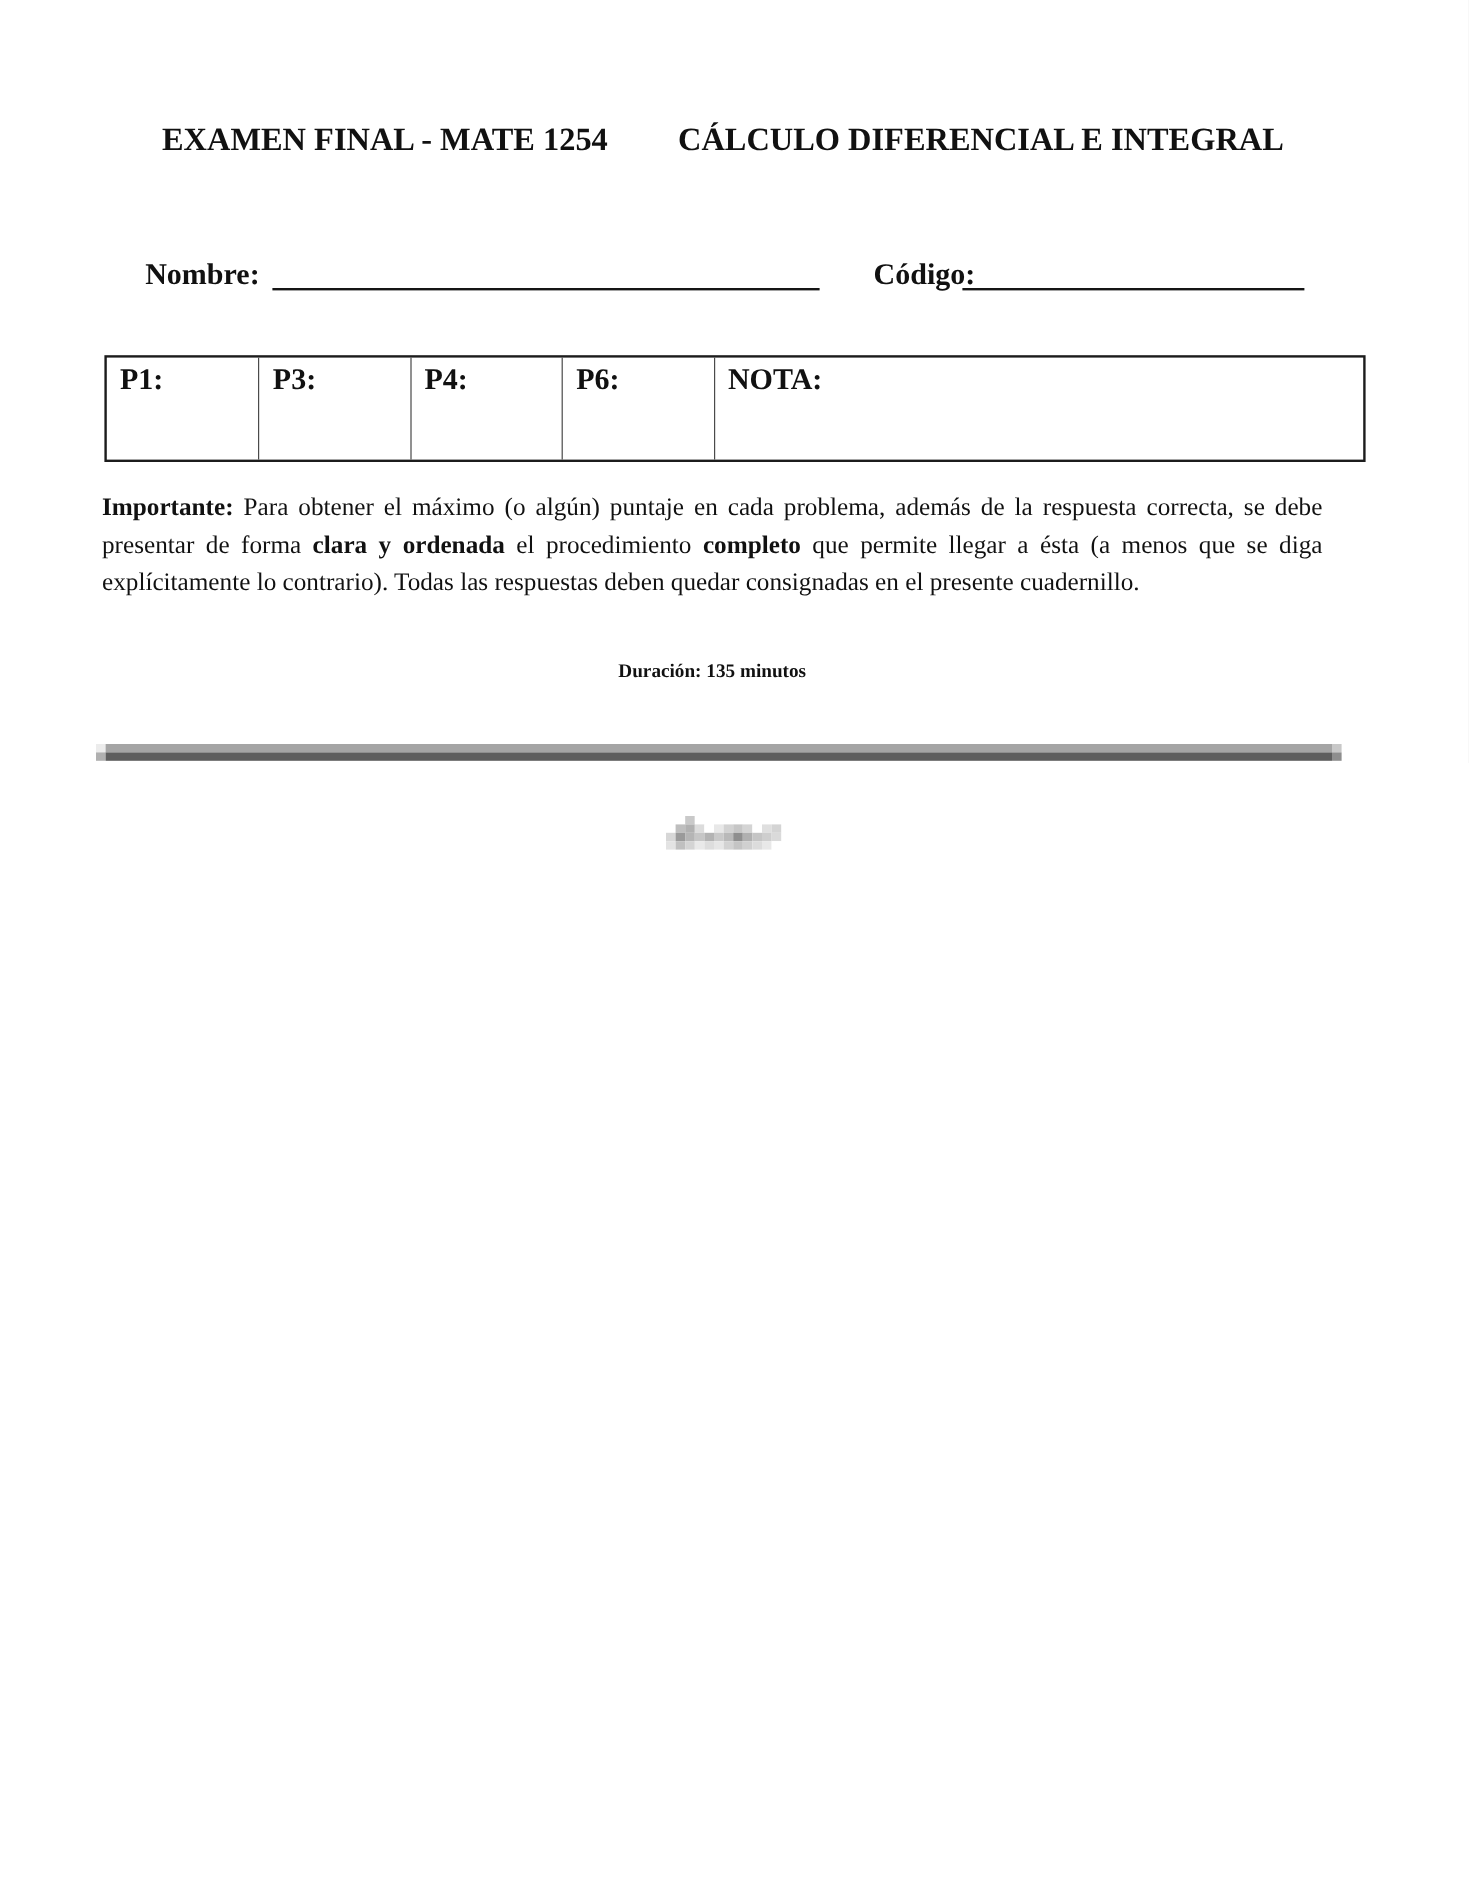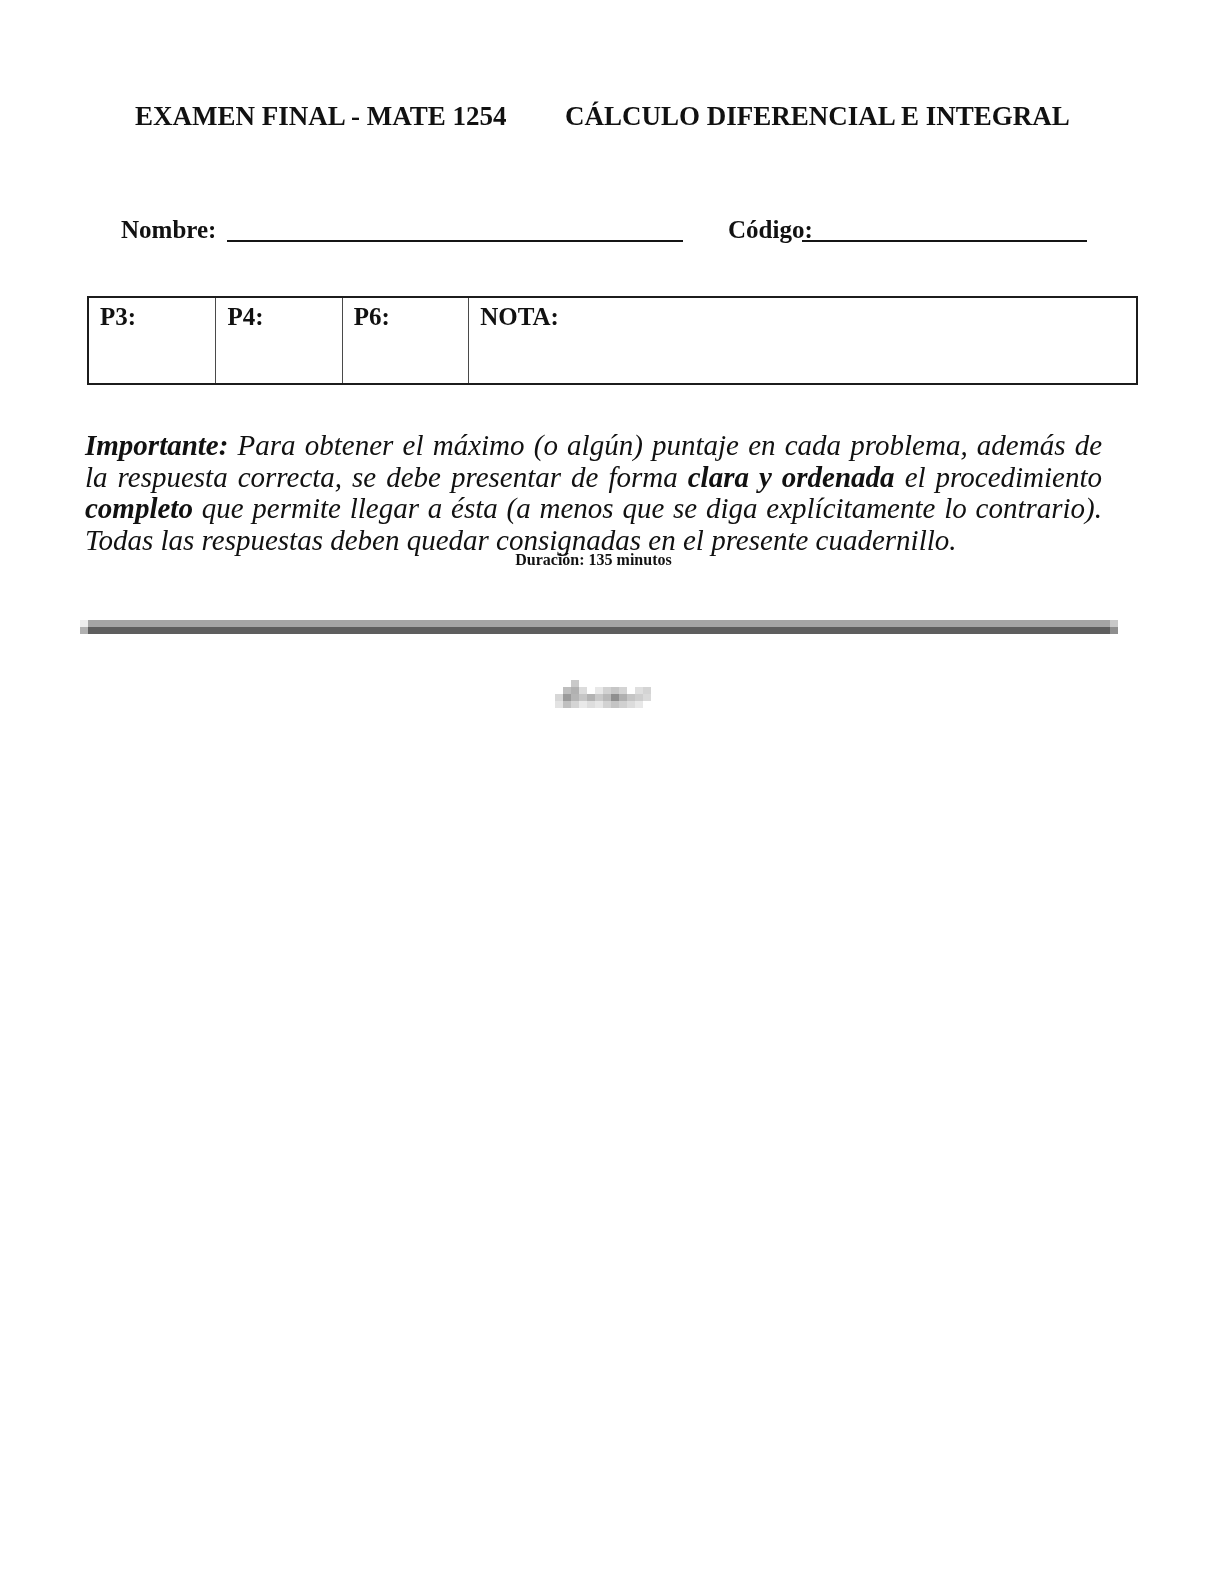--- a/index.html
+++ b/index.html
@@ -39,24 +39,23 @@
     flex: 0 0 126.4px;
     border-left: 1.5px solid #4a4a4a;
     padding: 5px 0 0 11px;
     font-weight: bold; font-size: 25px;
   }
   .score-cell:first-child { border-left: none; }
   .score-cell.nota { flex: 1 1 auto; }
 
   
   .instructions {
-    position: absolute; left: 85px; top: 430px; width: 1017px;
-    font-size: 29px; line-height: 31.6px;
+    position: absolute; left: 85px; top: 407px; width: 1017px;
+    font-size: 21px; line-height: 31.6px;
     text-align: justify;
-    font-style: italic;
   }
   .instructions .b { font-weight: bold; }
 
   
   .duration {
     position: absolute; left: 85px; top: 551px; width: 1017px;
     text-align: center; font-weight: bold; font-size: 16px;
   }
 
   
@@ -87,20 +86,21 @@
   <div class="header-col header-right">
     <div>CÁLCULO DIFERENCIAL E INTEGRAL</div>
   </div>
 
   <span class="id-label name-label">Nombre:</span>
   <span class="fill-line name-line"></span>
   <span class="id-label code-label">Código:</span>
   <span class="fill-line code-line"></span>
 
   <div class="score-table">
+    <div class="score-cell"><span>P1:</span></div>
     <div class="score-cell"><span>P3:</span></div>
     <div class="score-cell"><span>P4:</span></div>
     <div class="score-cell"><span>P6:</span></div>
     <div class="score-cell nota"><span>NOTA:</span></div>
   </div>
 
   <p class="instructions"><span class="b">Importante:</span><span> Para obtener el máximo (o algún) puntaje en cada problema, además de la respuesta correcta, se debe presentar de forma </span><span class="b">clara y ordenada</span><span> el procedimiento </span><span class="b">completo</span><span> que permite llegar a ésta (a menos que se diga explícitamente lo contrario). Todas las respuestas deben quedar consignadas en el presente cuadernillo.</span></p>
 
   <div class="duration">Duración: 135 minutos</div>
 

